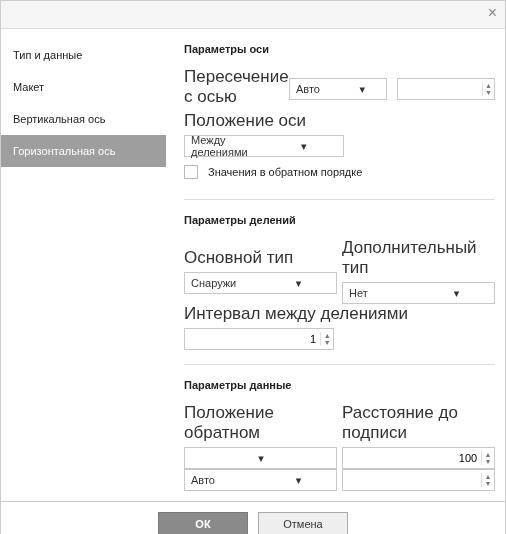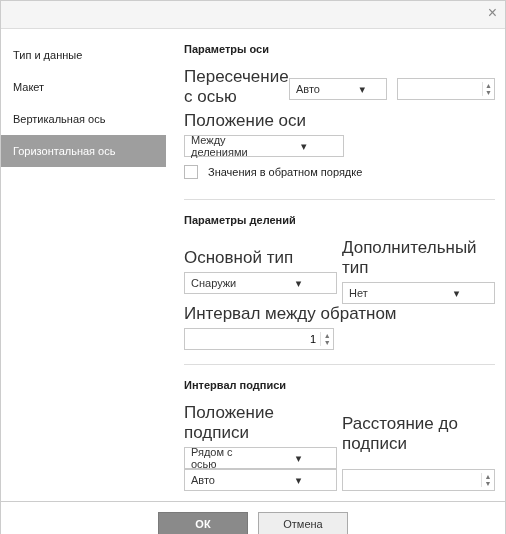--- a/index.html
+++ b/index.html
@@ -101,44 +101,50 @@
         <div class="col">
           <span class="label">Дополнительный тип</span>
           <div class="select">
             <span>Нет</span>
             <span class="caret">▾</span>
           </div>
         </div>
       </div>
 
       <div>
-        <span class="label">Интервал между обратном</span>
+        <span class="label">Интервал между делениями</span>
         <div class="numinput" style="width:150px">
           <input type="text" value="1" style="">
           <div class="spinner">
               <div>▲</div>
               <div>▼</div>
             </div>
         </div>
       </div>
 
       <hr class="hr">
 
-      <div class="section-title">Интервал подписи</div>
+      <div class="section-title">Параметры данные</div>
 
       <div class="row">
         <div class="col">
-          <span class="label">Положение подписи</span>
+          <span class="label">Положение обратном</span>
           <div class="select">
-            <span>Рядом с осью</span>
             <span class="caret">▾</span>
           </div>
         </div>
         <div class="col">
           <span class="label">Расстояние до подписи</span>
+          <div class="numinput">
+            <input type="text" value="100" style="">
+            <div class="spinner">
+                <div>▲</div>
+                <div>▼</div>
+              </div>
+          </div>
         </div>
       </div>
 
       <div>
         <div class="row">
           <div class="select" style="flex:1">
             <span>Авто</span>
             <span class="caret">▾</span>
           </div>
           <div class="numinput" style="flex:1">

